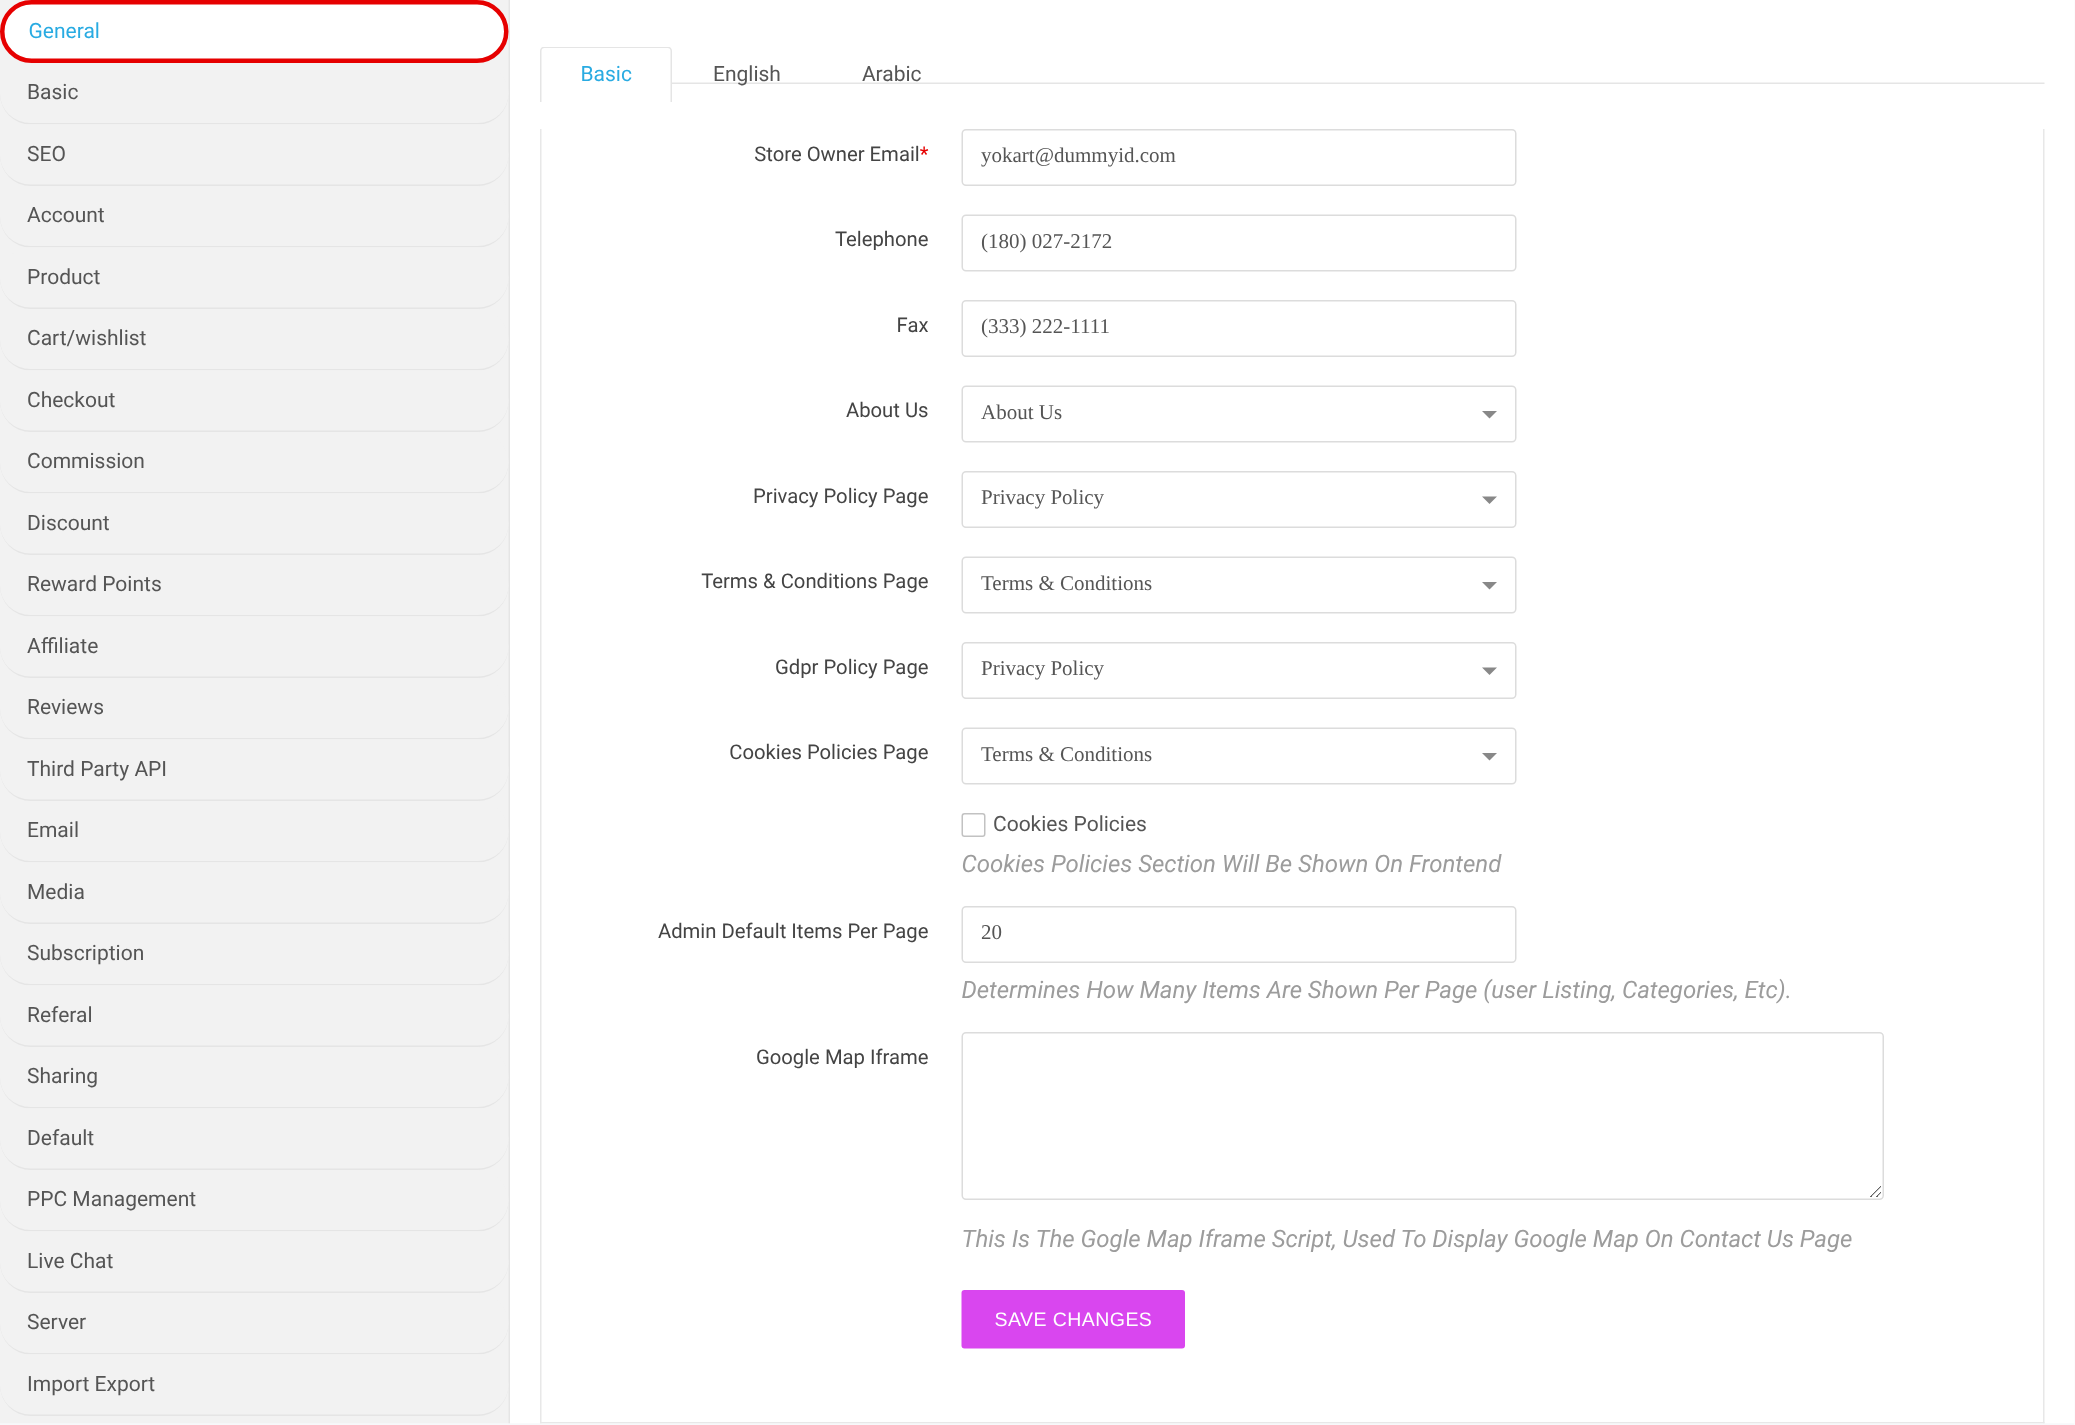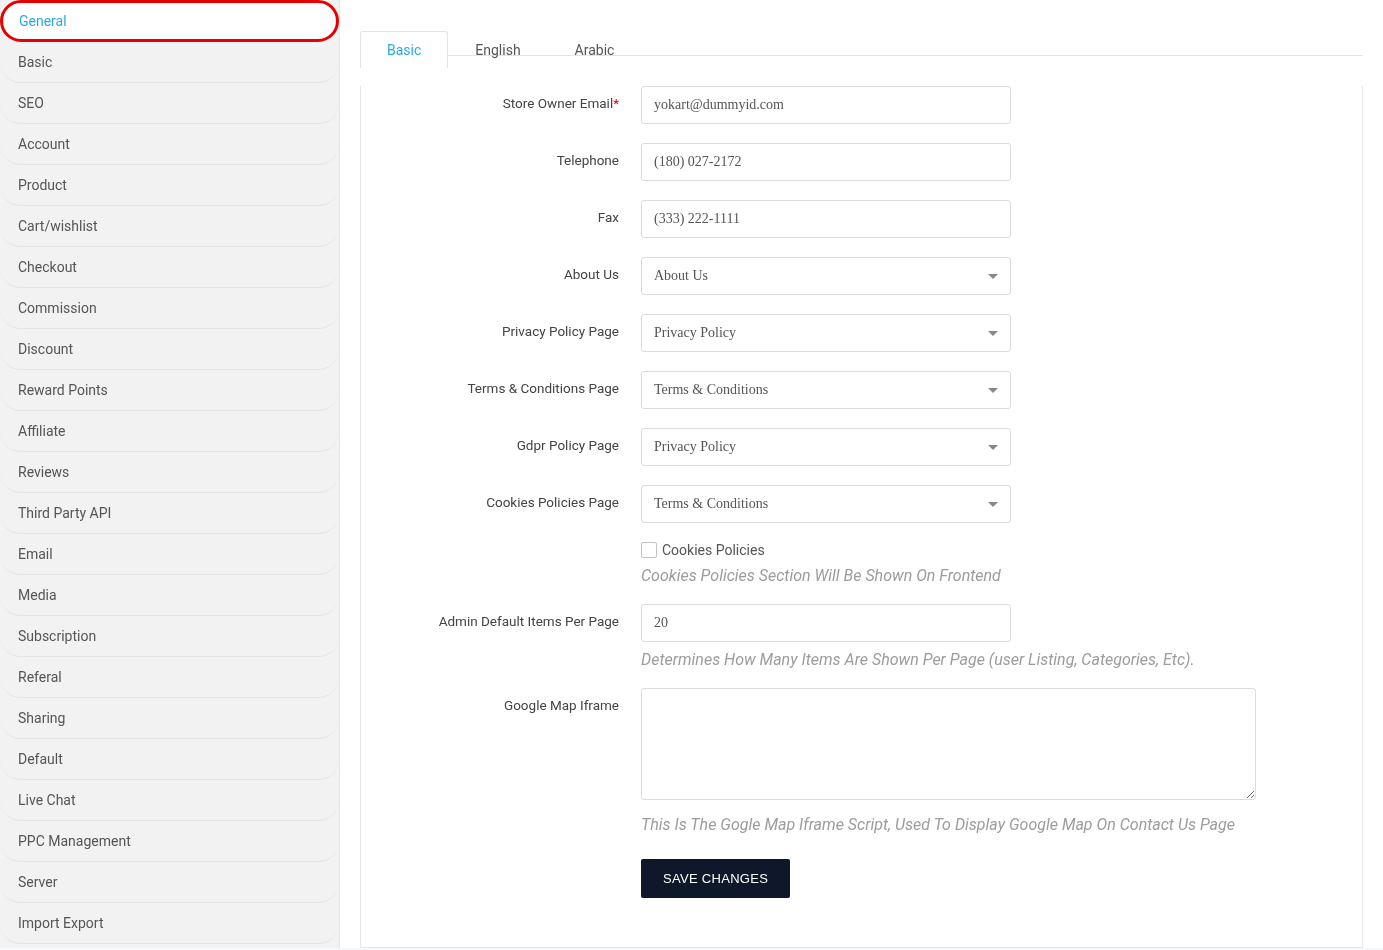--- a/index.html
+++ b/index.html
@@ -18,21 +18,21 @@
 .req { color: #e60000; }
 .field { flex: 0 0 370px; }
 .field-wide { flex: 0 0 615px; }
 input[type="text"], .select, textarea { width: 100%; border: 1px solid #dcdcdc; border-radius: 3px; padding: 10px 12px; font-size: 14px; color: #555; font-family: Liberation Serif, serif; background: #fff; }
 .select { position: relative; display: flex; align-items: center; justify-content: space-between; cursor: pointer; }
 .caret { width: 0; height: 0; border-left: 5px solid transparent; border-right: 5px solid transparent; border-top: 5px solid #888; }
 textarea { height: 112px; resize: both; }
 .checkbox-wrap { display: flex; align-items: center; gap: 5px; margin-bottom: 8px; }
 .checkbox-box { width: 16px; height: 16px; border: 1px solid #c2c2c2; border-radius: 2px; background: #fff; cursor: pointer; }
 .help { color: #9c9c9c; font-style: italic; font-size: 16px; }
-.btn-save { display: inline-block; background: #0f172a; color: #fff; border: none; padding: 12px 22px; font-size: 13px; letter-spacing: 0.3px; border-radius: 2px; cursor: pointer; text-transform: uppercase; margin-top: 6px; margin-bottom: 20px; }
+.btn-save { display: inline-block; background: #d946ef; color: #fff; border: none; padding: 12px 22px; font-size: 13px; letter-spacing: 0.3px; border-radius: 2px; cursor: pointer; text-transform: uppercase; margin-top: 6px; margin-bottom: 20px; }
 .panel { border: 1px solid #e8e8e8; border-top: none; padding-bottom: 10px; }
 </style>
 </head>
 <body>
 
 <div class="layout">
 
   <div class="sidebar">
     <div class="sidebar-item active">General</div>
     <div class="sidebar-item">Basic</div>
@@ -46,22 +46,22 @@
     <div class="sidebar-item">Reward Points</div>
     <div class="sidebar-item">Affiliate</div>
     <div class="sidebar-item">Reviews</div>
     <div class="sidebar-item">Third Party API</div>
     <div class="sidebar-item">Email</div>
     <div class="sidebar-item">Media</div>
     <div class="sidebar-item">Subscription</div>
     <div class="sidebar-item">Referal</div>
     <div class="sidebar-item">Sharing</div>
     <div class="sidebar-item">Default</div>
+    <div class="sidebar-item">PPC Management</div>
     <div class="sidebar-item">Live Chat</div>
-    <div class="sidebar-item">PPC Management</div>
     <div class="sidebar-item">Server</div>
     <div class="sidebar-item">Import Export</div>
   </div>
 
   <div class="main">
     <div class="tabs">
       <div class="tab active">Basic</div>
       <div class="tab">English</div>
       <div class="tab">Arabic</div>
     </div>

